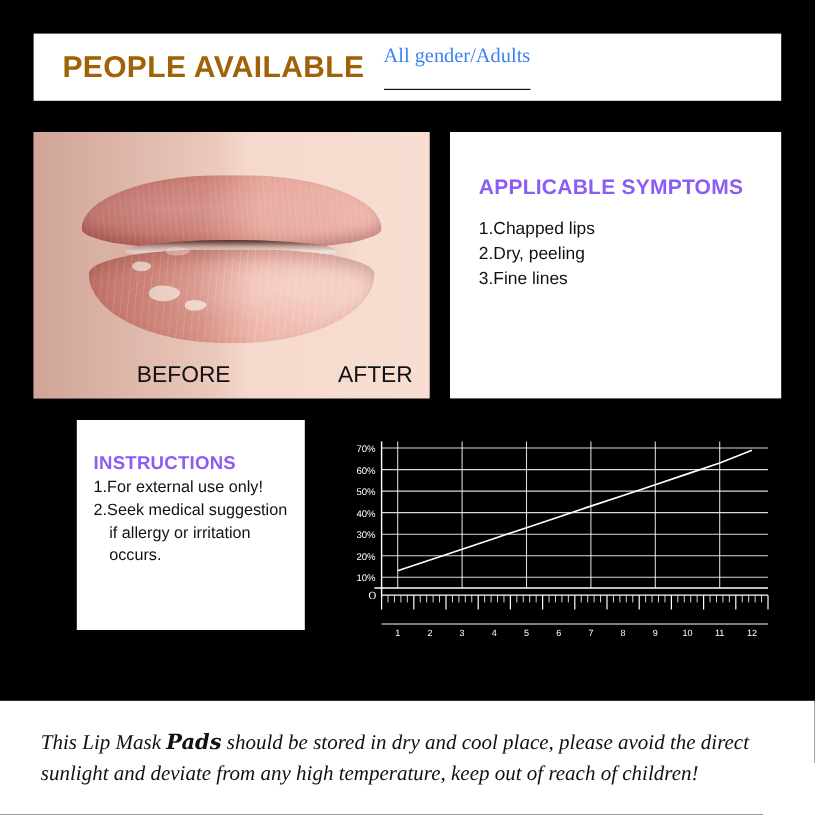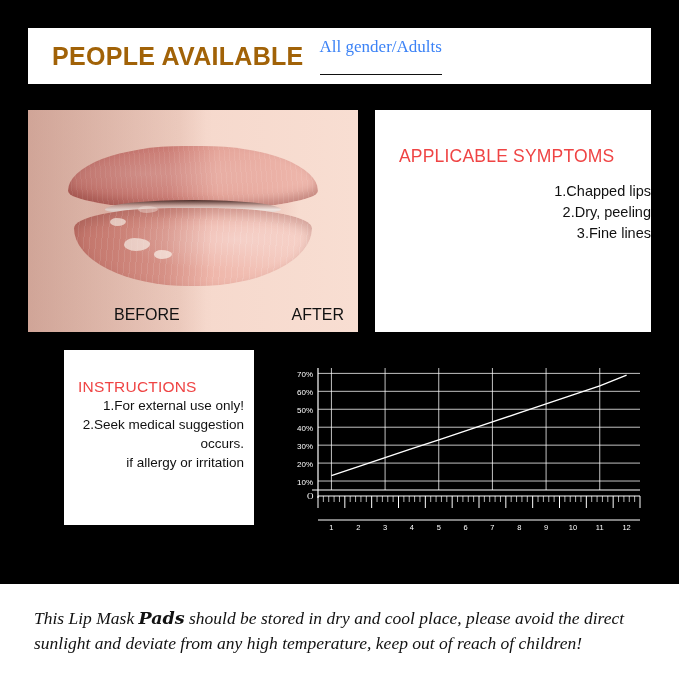--- a/index.html
+++ b/index.html
@@ -131,54 +131,54 @@
     filter: blur(0.3px);
   }
   .shadow-left {
     position: absolute;
     left: 0; top: 0; bottom: 0; width: 56%;
     background: linear-gradient(90deg, rgba(120,60,50,0.22) 0%, rgba(120,60,50,0.0) 100%);
   }
   .caption {
     position: absolute;
     bottom: 8px;
-    font-size: 16px;
+    font-size: 19px;
     color: #111;
     font-family: "Liberation Sans", sans-serif;
   }
   .caption-before { left: 86px; }
   .caption-after { right: 14px; }
 
   
   .symptoms-card {
     position: absolute;
     left: 375px;
     top: 110px;
     width: 276px;
     height: 222px;
     background: #ffffff;
     box-sizing: border-box;
     padding: 36px 0 0 24px;
   }
   .card-heading {
     font-size: 17.5px;
-    font-weight: normal;
-    color: #ef4444;
+    font-weight: bold;
+    color: #8b5cf6;
     letter-spacing: 0.2px;
     margin-bottom: 14px;
   }
   .card-list {
     margin: 0;
     padding: 0;
     list-style: none;
     font-size: 14.5px;
     line-height: 21px;
     color: #111;
   }
-  .card-list li { white-space: pre; text-align: right; }
+  .card-list li { white-space: pre; }
 
   
   .instructions-card {
     position: absolute;
     left: 64px;
     top: 350px;
     width: 190px;
     height: 175px;
     background: #ffffff;
     box-sizing: border-box;
@@ -262,22 +262,22 @@
       <li>2.Dry, peeling</li>
       <li>3.Fine lines</li>
     </ul>
   </div>
 
   <div class="instructions-card">
     <div class="card-heading">INSTRUCTIONS</div>
     <ul class="card-list">
       <li class="no-indent">1.For external use only!</li>
       <li class="no-indent">2.Seek medical suggestion</li>
+      <li class="indent-wrap">if allergy or irritation</li>
       <li class="indent-wrap">occurs.</li>
-      <li class="indent-wrap">if allergy or irritation</li>
     </ul>
   </div>
 
   <div class="chart-card">
     <svg id="chart-svg" width="378" height="178" viewBox="0 0 378 178">
         <line x1="44" y1="123.02941176470588" x2="366" y2="123.02941176470588" stroke="#ffffff" stroke-width="0.9" opacity="0.85"></line>
         <text x="39" y="126.52941176470588" fill="#ffffff" font-size="8" text-anchor="end" font-family="Liberation Sans, sans-serif">10%</text>
         <line x1="44" y1="105.08823529411765" x2="366" y2="105.08823529411765" stroke="#ffffff" stroke-width="0.9" opacity="0.85"></line>
         <text x="39" y="108.58823529411765" fill="#ffffff" font-size="8" text-anchor="end" font-family="Liberation Sans, sans-serif">20%</text>
         <line x1="44" y1="87.1470588235294" x2="366" y2="87.1470588235294" stroke="#ffffff" stroke-width="0.9" opacity="0.85"></line>

